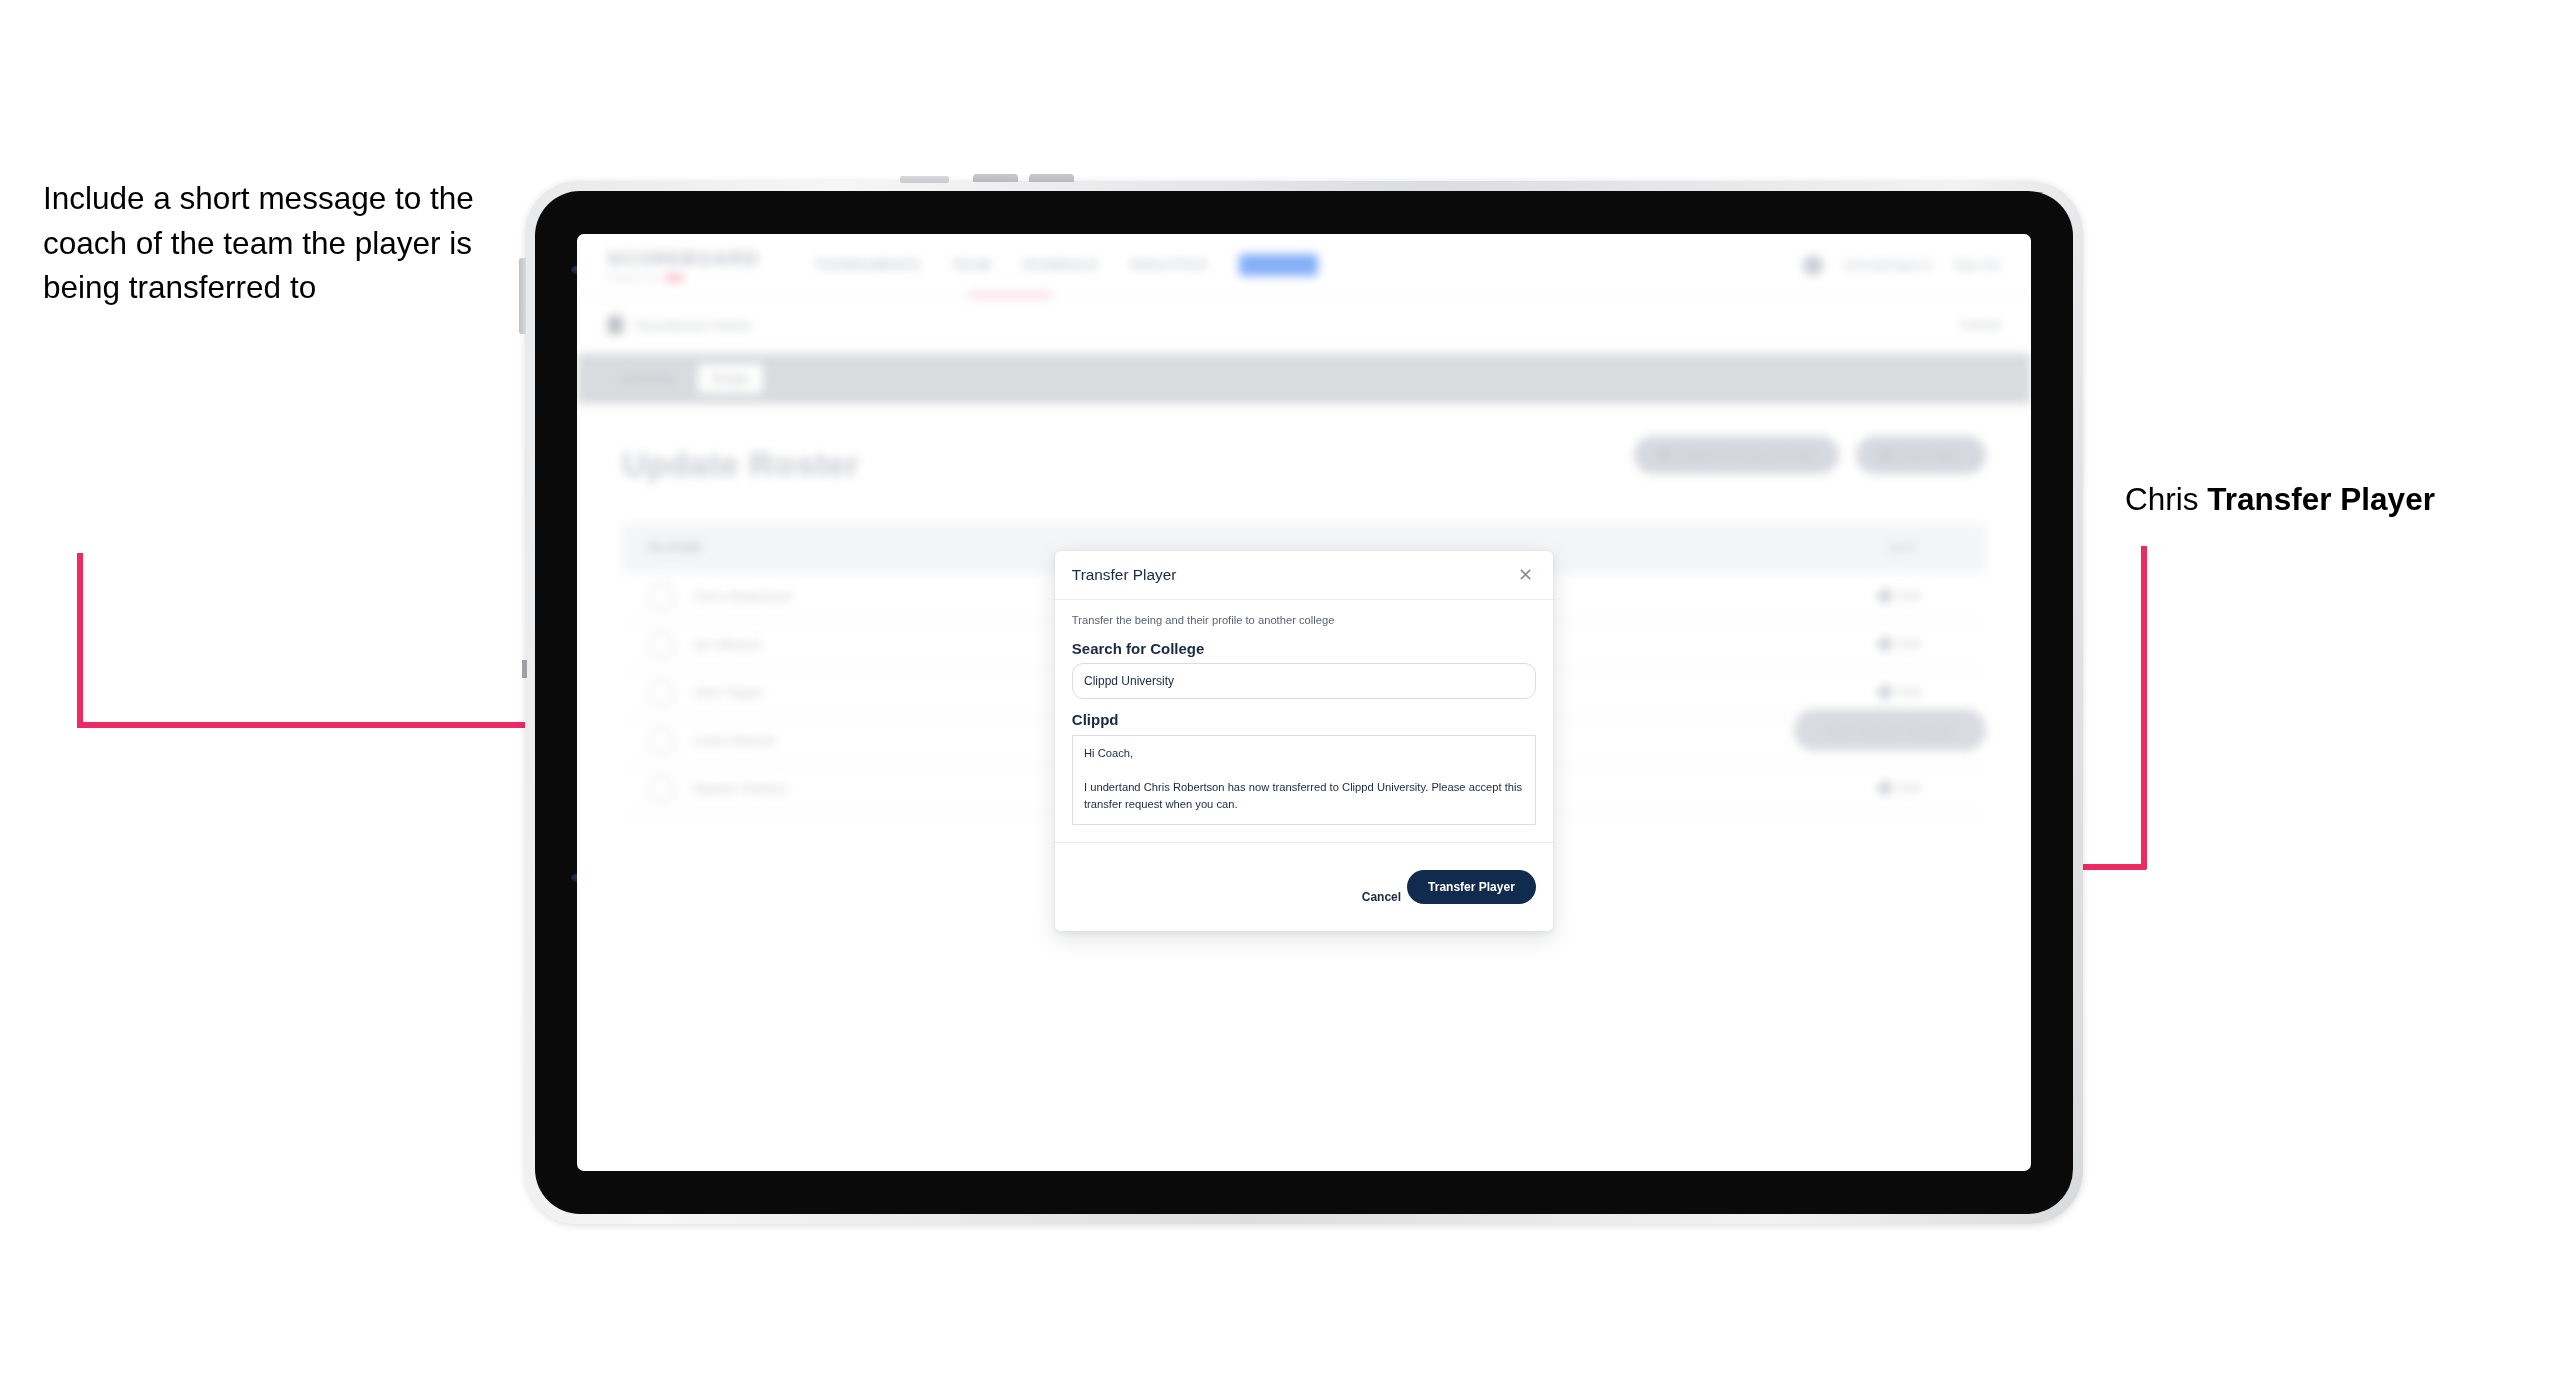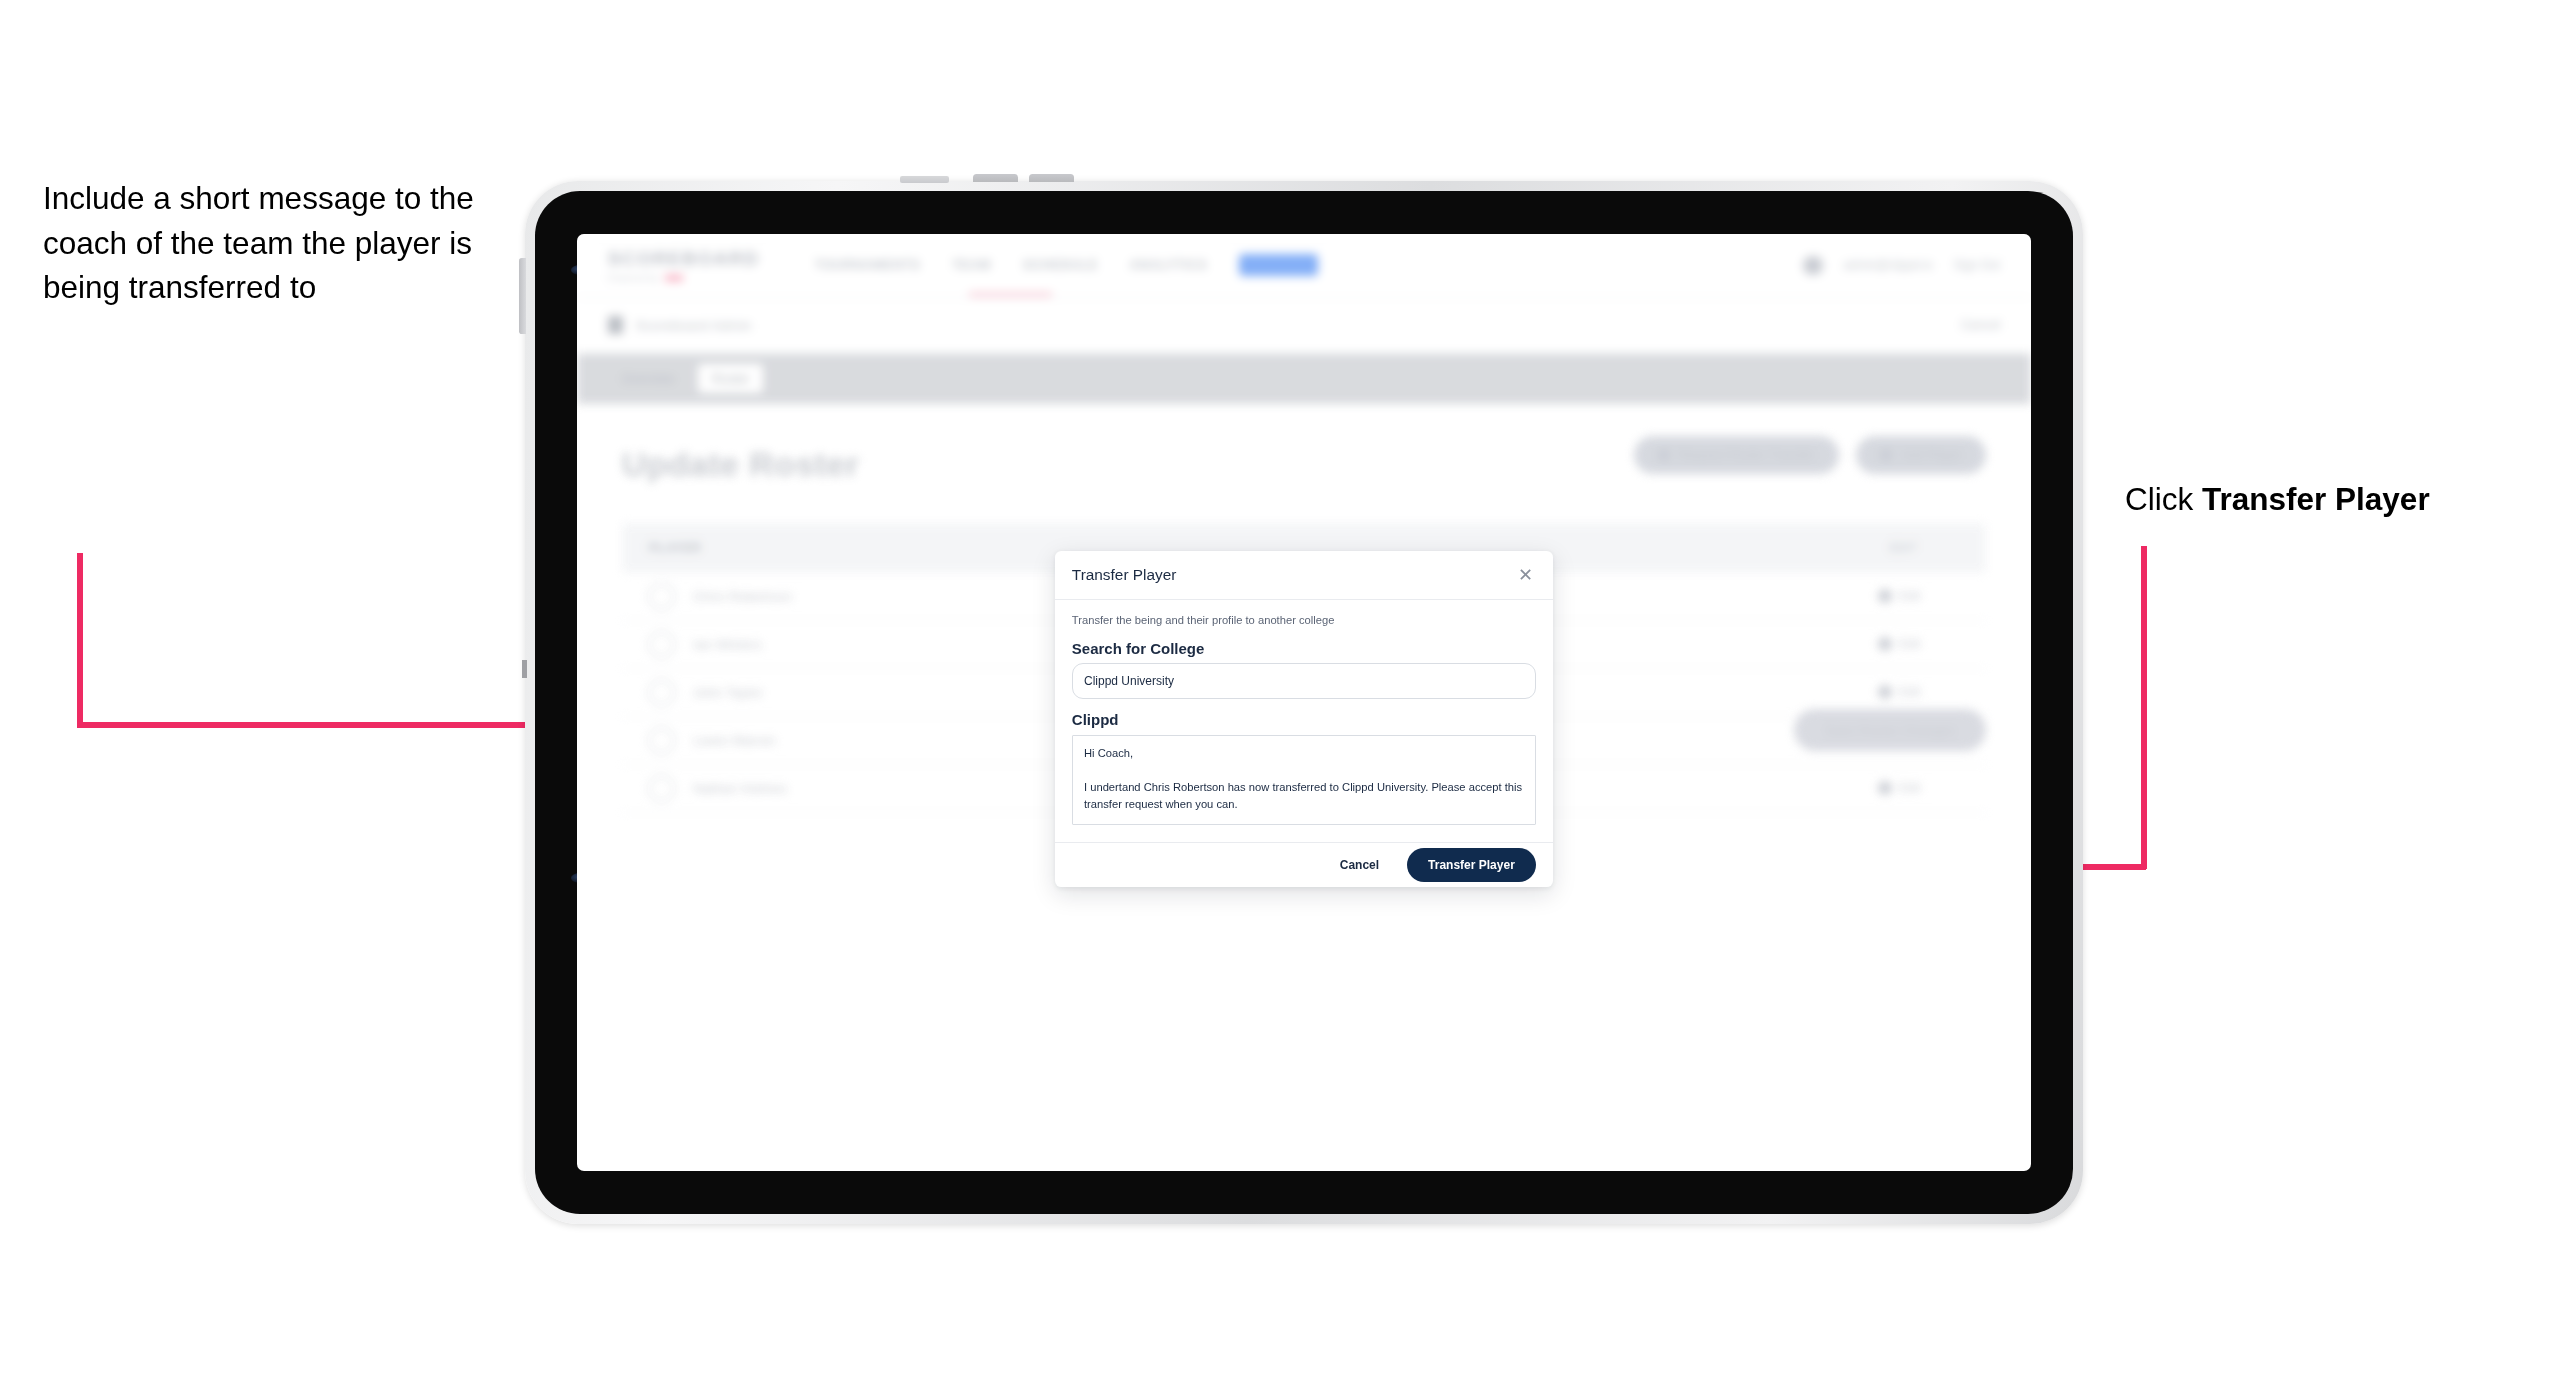--- a/index.html
+++ b/index.html
@@ -256,23 +256,23 @@
   .field-gap { height: 12.6px; }
   .msg-box {
     width: 100%; height: 90px;
     border: 0.7px solid #d9dde3; border-radius: 1px;
     padding: 9.8px 11.2px; font-size: 11.2px; color: #1b2a42;
     line-height: 1.5; background: #ffffff;
     font-family: "Liberation Sans", sans-serif;
     resize: none; outline: none;
   }
   .modal-footer {
-    display: flex; align-items: center; justify-content: flex-end;
-    gap: 28px;
-    padding: 5px 17px;
+    display: flex; align-items: flex-end; justify-content: flex-end;
+    gap: 6px;
+    padding: 27px 17px;
     border-top: 0.7px solid #e9ebef;
   }
   .btn-cancel {
     background: none; border: none; cursor: pointer;
     font-size: 12px; font-weight: 700; color: #1b2a42;
     font-family: "Liberation Sans", sans-serif;
   }
   .btn-primary {
     background: #102b4e; border: none; cursor: pointer;
     color: #ffffff; font-size: 12px; font-weight: 700;
@@ -281,21 +281,21 @@
   }
 </style>
 </head>
 <body>
 
 <div class="annotation-left">
   <div class="para">Include a short message to the coach of the team the player is being transferred to</div>
 </div>
 
 <div class="annotation-right">
-  <span>Click </span><b>Transfer Player</b>
+  <span>Chris </span><b>Transfer Player</b>
 </div>
 
 <div class="conn conn-l-v"></div>
 <div class="conn conn-l-h"></div>
 <div class="arrow-right-head"></div>
 
 <div class="conn conn-r-v"></div>
 <div class="conn conn-r-h"></div>
 <div class="arrow-left-head"></div>
 

